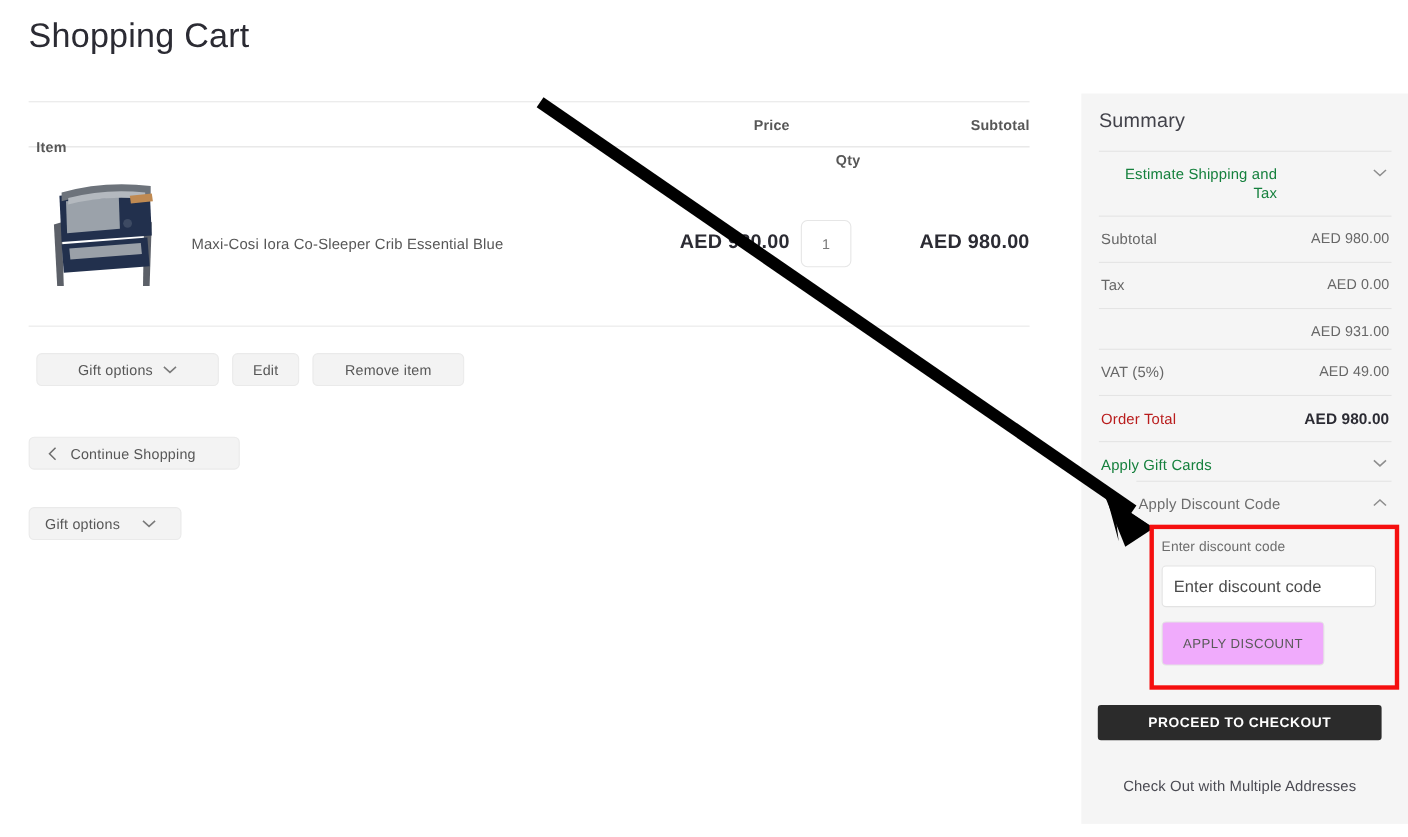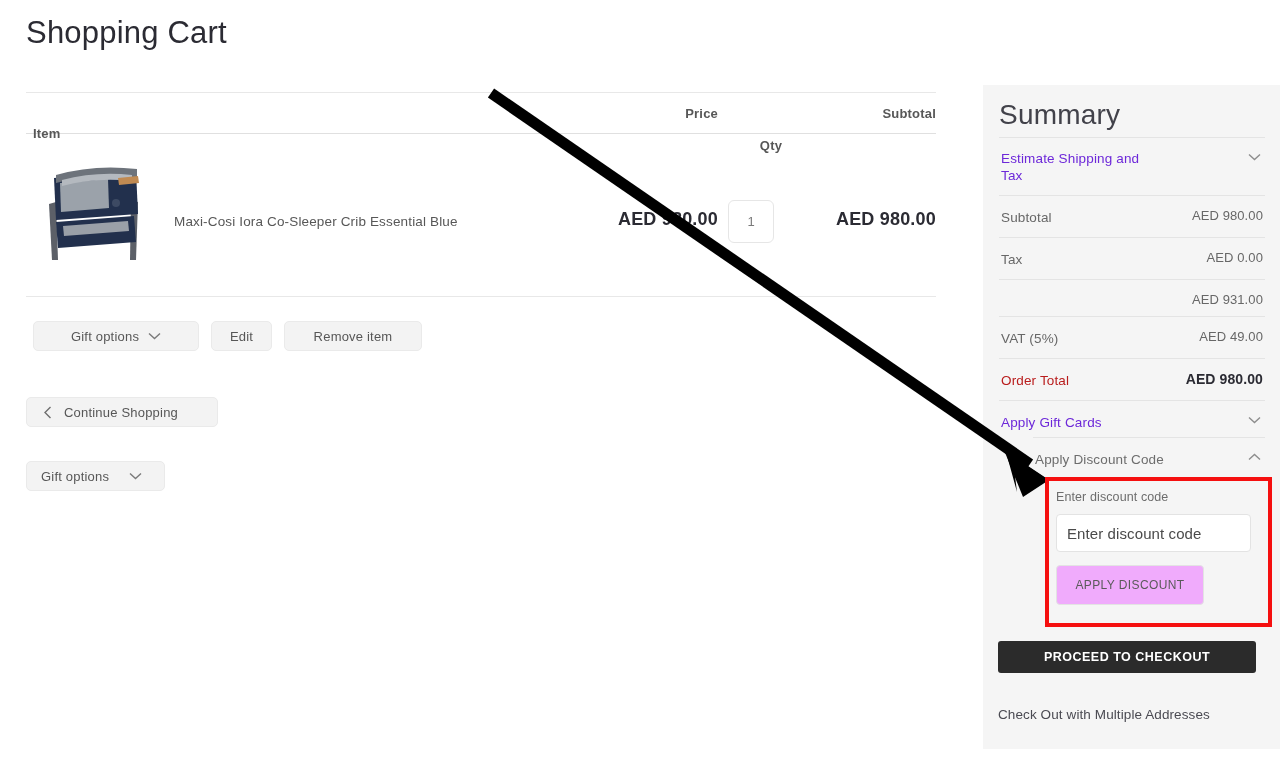--- a/index.html
+++ b/index.html
@@ -183,21 +183,21 @@
     left: 983px;
     top: 85px;
     width: 297px;
     height: 664px;
     background: #f5f5f5;
   }
   .summary-title {
     position: absolute;
     left: 16px;
     top: 14px;
-    font-size: 28px;
+    font-size: 18px;
     color: #42424a;
     letter-spacing: 0.2px;
   }
   .sum-list {
     position: absolute;
     left: 16px;
     top: 52px;
     width: 266px;
   }
   .sum-row {
@@ -228,21 +228,21 @@
     font-size: 14px;
   }
   .sum-row.total .lab { color: #b91c1c; }
   .chev {
     position: absolute;
     right: 4px;
     top: 15px;
     width: 13px;
     height: 8px;
   }
-  .sum-row.collapsible .lab { color: #6d28d9; }
+  .sum-row.collapsible .lab { color: #15803d; text-align: right; }
 
   
   .disc-wrap {
     position: absolute;
     left: 50px;
     top: 352px;
     width: 232px;
   }
   .disc-head {
     position: relative;
@@ -321,21 +321,21 @@
     font-weight: bold;
     letter-spacing: 0.5px;
     font-family: "Liberation Sans", sans-serif;
     cursor: pointer;
   }
   .multi-addr {
     position: absolute;
     left: 998px;
     top: 707px;
     width: 258px;
-    text-align: left;
+    text-align: center;
     font-size: 13.5px;
     color: #4a4a52;
     letter-spacing: 0.1px;
     cursor: pointer;
   }
 
   .annot-arrow {
     position: absolute;
     left: 0; top: 0;
     width: 1280px;

